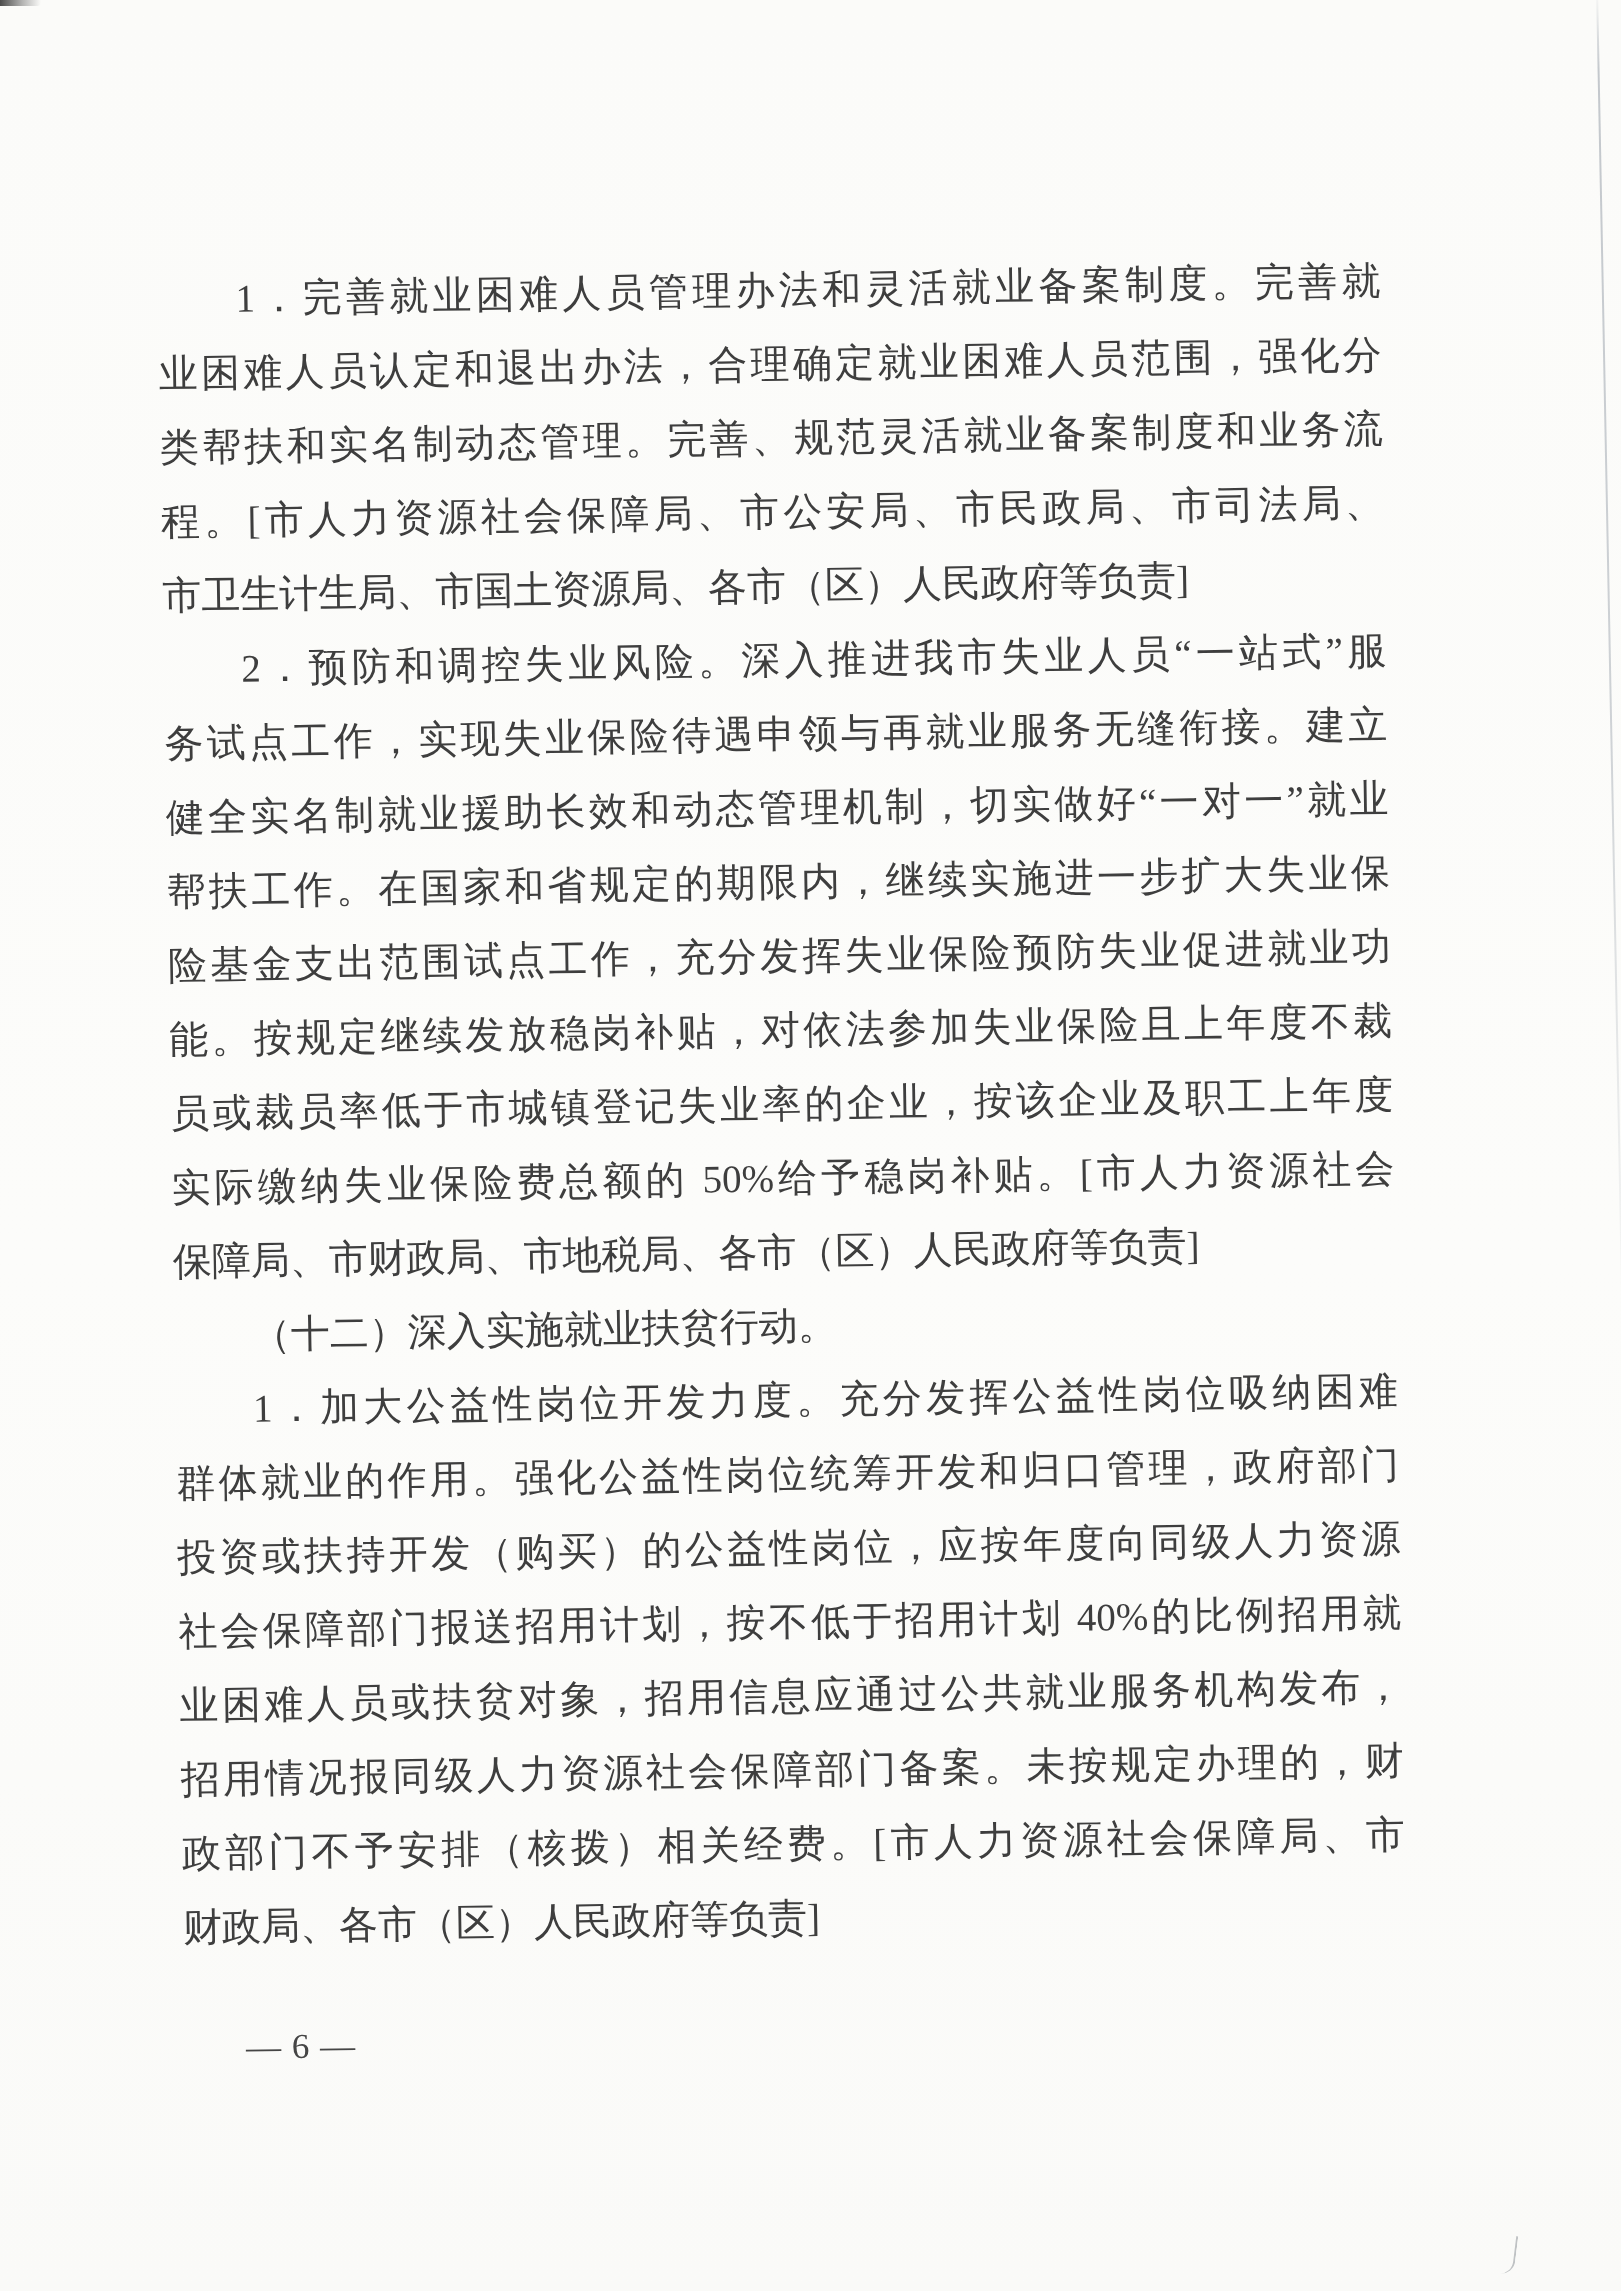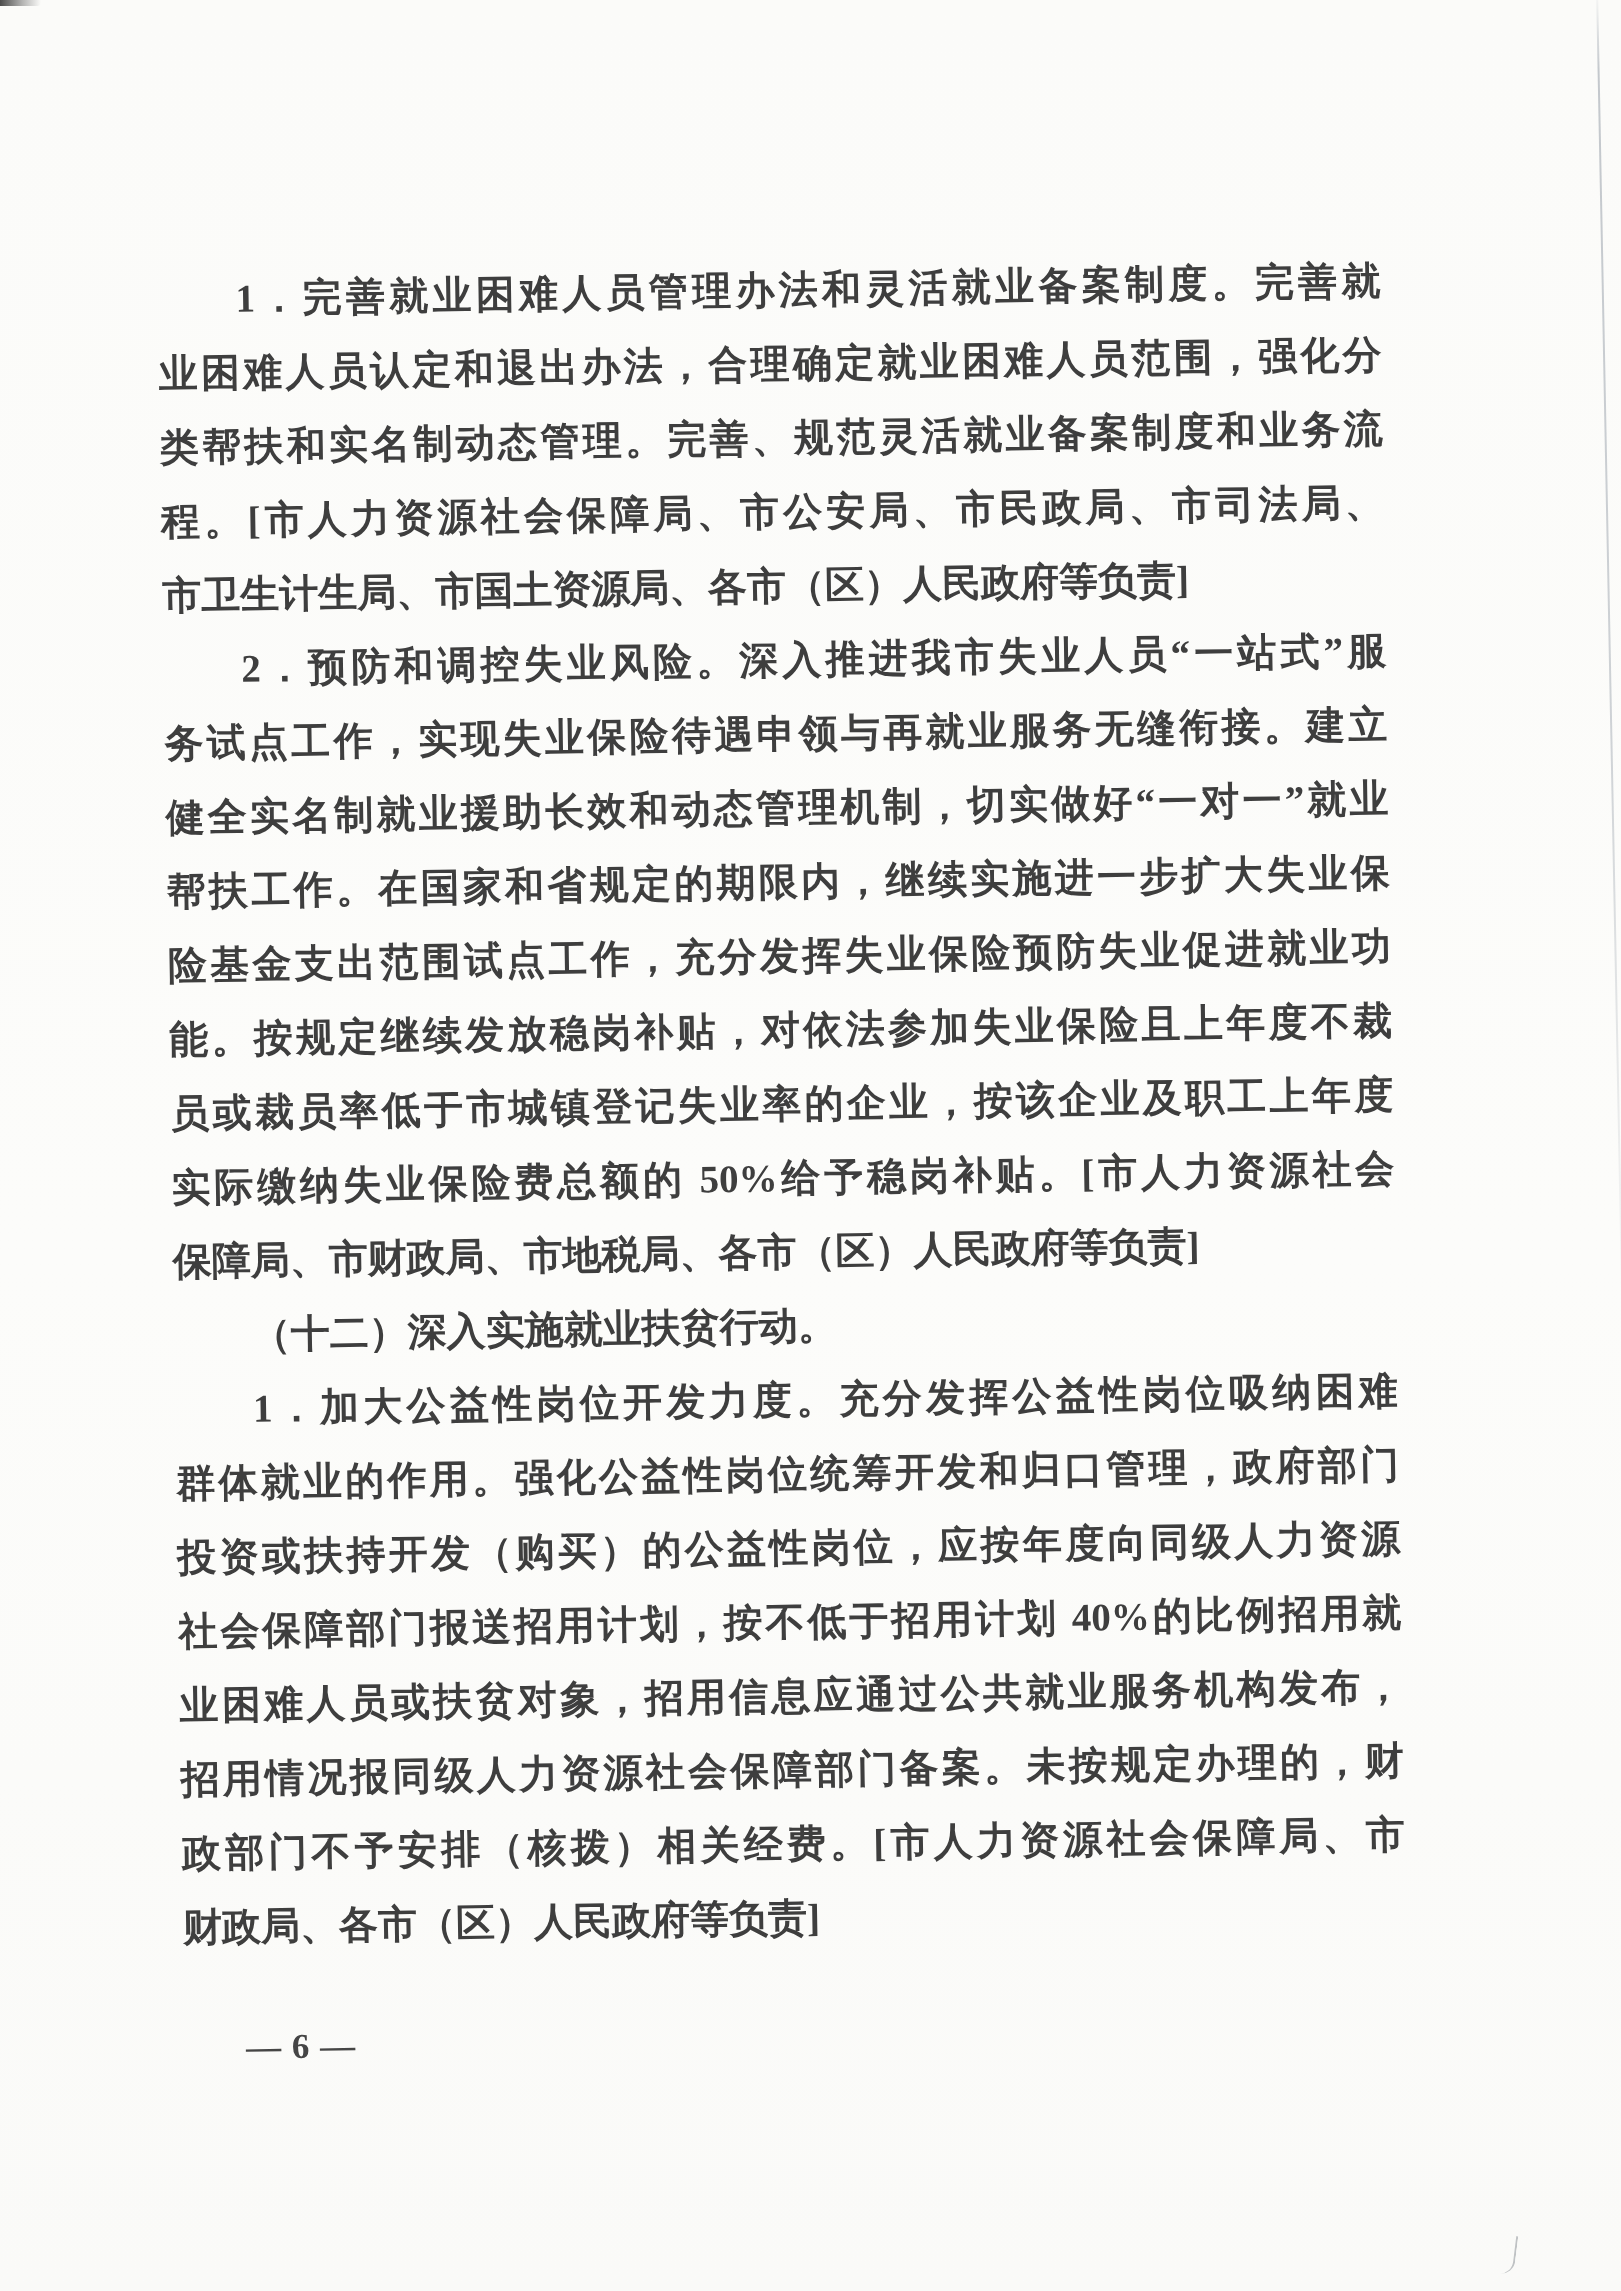--- a/index.html
+++ b/index.html
@@ -8,21 +8,20 @@
     width: 1621px;
     height: 2292px;
     overflow: hidden;
     background: #fbfbf9;
     font-family: "Liberation Serif", "DejaVu Serif", serif;
   }
   .page {
     position: absolute;
     inset: 0;
     background: linear-gradient(180deg, #fbfbf9 0%, #fcfcfa 55%, #fafaf8 100%);
-    font-weight: bold;
   }
   
   .corner-mark {
     position: absolute;
     top: 0;
     left: 0;
     width: 41px;
     height: 5.9px;
     background: linear-gradient(90deg, rgba(45,45,45,.85), rgba(95,95,95,.45) 55%, rgba(130,130,130,0));
     border-radius: 0 0 3.9px 0;

